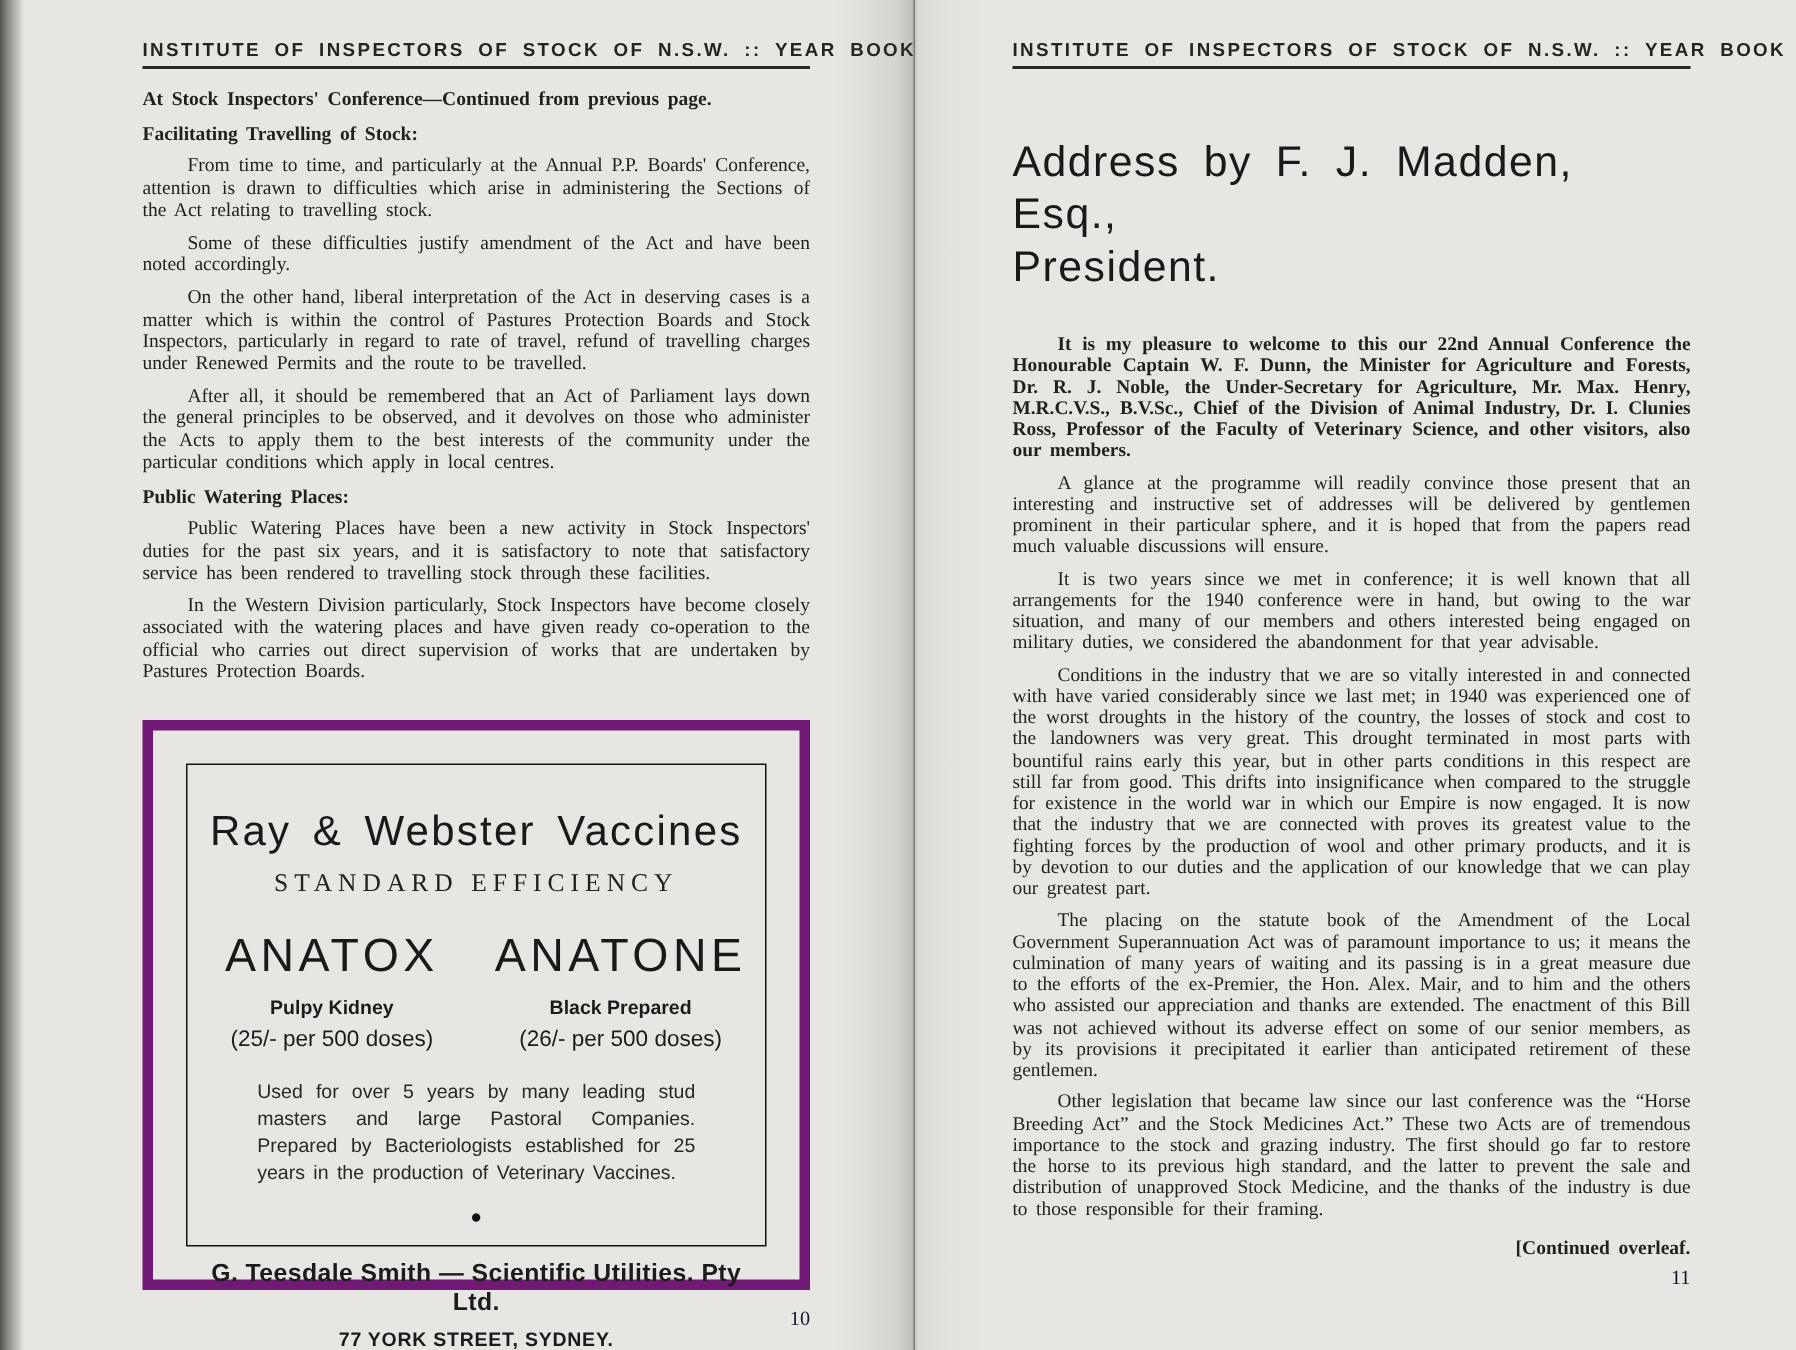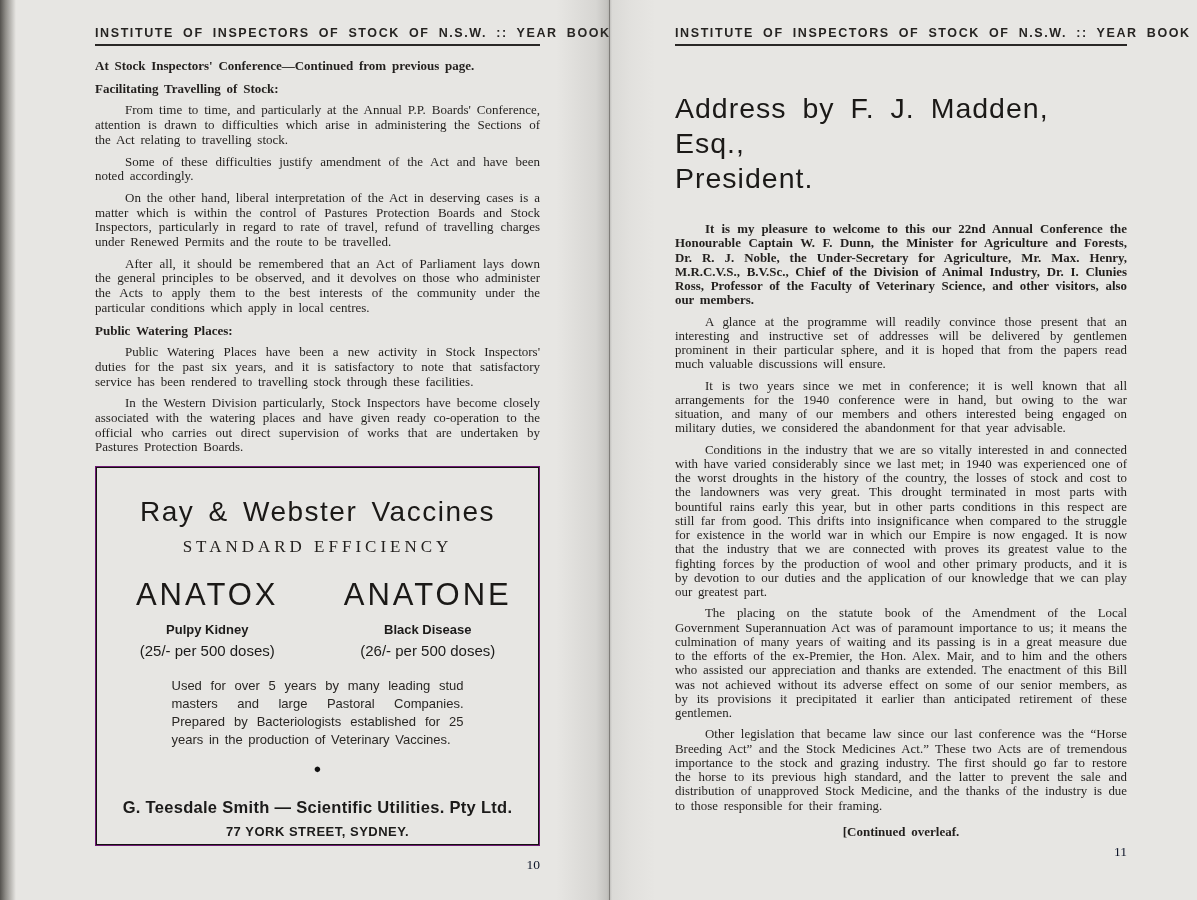--- a/index.html
+++ b/index.html
@@ -49,21 +49,21 @@
   .body-text {
     font-size: 13px; line-height: 14.7px; text-align: justify;
     word-spacing: 2.5px; color: #221f1d;
   }
   .para { margin-top: 7px; text-indent: 30px; }
   .lead-line { margin-top: 13px; font-weight: bold; font-size: 13px; }
   .sub-heading { margin-top: 8px; font-weight: bold; font-size: 13px; }
 
   
   .ad-outer {
-    margin-top: 11px; border: 1px solid #701a75; padding: 0;
+    margin-top: 25px; border: 7px solid #701a75; padding: 22px;
     height: 380px; background: transparent;
   }
   .ad-inner {
     border: 1px solid #141210; height: 100%; text-align: center;
     font-family: "Liberation Sans", sans-serif; padding-top: 28px;
   }
   .ad-brand { font-size: 28px; letter-spacing: 1.5px; word-spacing: 5px; color: #1b1917; }
   .ad-tagline {
     font-family: "Liberation Serif", serif; font-size: 17px;
     letter-spacing: 4px; margin-top: 9px; color: #24211f;
@@ -84,21 +84,21 @@
   .page-number { text-align: right; font-size: 13.5px; margin-top: 11px; color: #0f172a; }
 
   
   .article-title {
     font-family: "Liberation Sans", sans-serif;
     font-size: 28.5px; line-height: 35px; text-align: left;
     margin-top: 45px; letter-spacing: 1px; word-spacing: 7px; color: #1b1917;
   }
   .page-right .body-text { font-size: 12.9px; line-height: 14.25px; }
   .page-right .first-para { margin-top: 26px; font-weight: bold; }
-  .continued-note { text-align: center; font-weight: bold; font-size: 13px; margin-top: 12px; }
+  .continued-note { text-align: right; font-weight: bold; font-size: 13px; margin-top: 12px; }
   .page-right .page-number { margin-top: 5px; }
 </style>
 </head>
 <body>
 
 <div class="book-edge"></div>
 <div class="gutter"></div>
 <div class="gutter-line"></div>
 
 <div class="page page-left">
@@ -121,21 +121,21 @@
       <div class="ad-brand">Ray &amp; Webster Vaccines</div>
       <div class="ad-tagline">STANDARD EFFICIENCY</div>
       <div class="ad-products">
         <div class="ad-product">
           <div class="ad-product-name">ANATOX</div>
           <div class="ad-product-disease">Pulpy Kidney</div>
           <div class="ad-product-price">(25/- per 500 doses)</div>
         </div>
         <div class="ad-product">
           <div class="ad-product-name">ANATONE</div>
-          <div class="ad-product-disease">Black Disease</div>
+          <div class="ad-product-disease">Black Prepared</div>
           <div class="ad-product-price">(26/- per 500 doses)</div>
         </div>
       </div>
       <div class="ad-body">Used for over 5 years by many leading stud masters and large Pastoral Companies.  Prepared by Bacteriologists established for 25 years in the production of Veterinary Vaccines.</div>
       <div class="ad-bullet">●</div>
       <div class="ad-company">G. Teesdale Smith — Scientific Utilities. Pty Ltd.</div>
       <div class="ad-address">77 YORK STREET, SYDNEY.</div>
     </div>
   </div>
 

